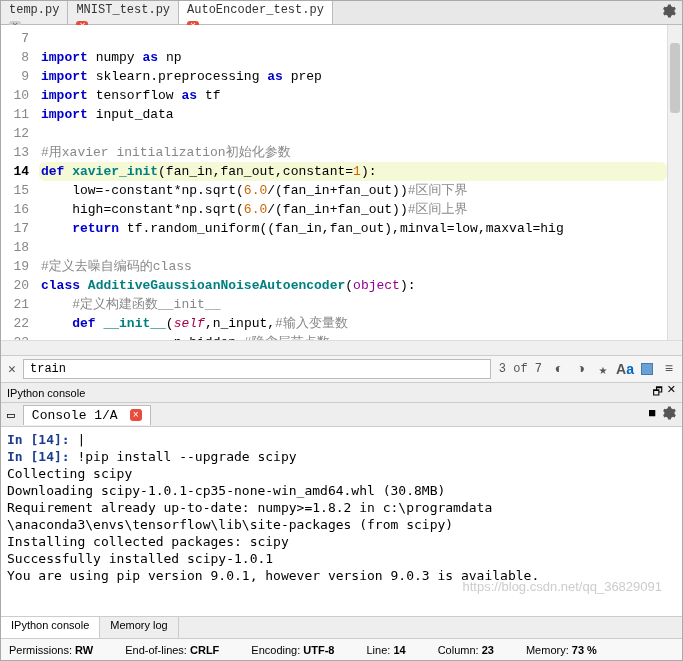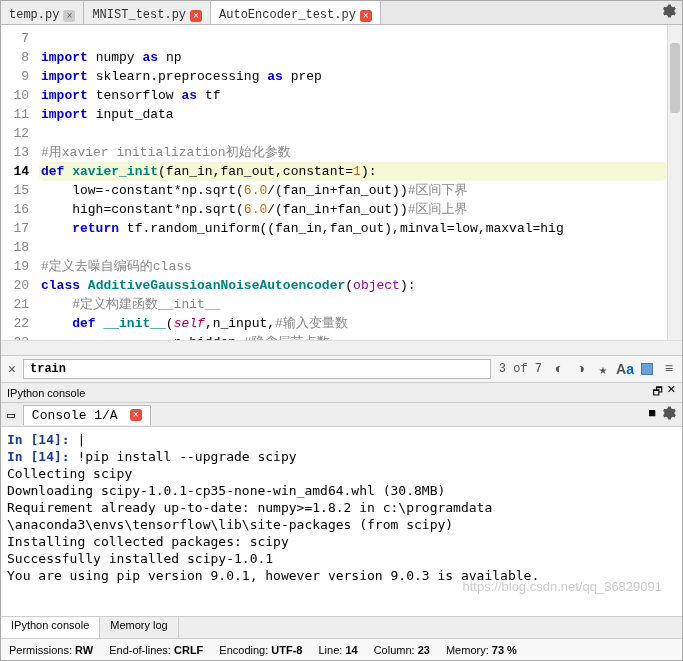--- a/index.html
+++ b/index.html
@@ -1,18 +1,18 @@
 <!DOCTYPE html>
 <html><head>
 <meta charset="utf-8">
 <style>
 * { box-sizing: border-box; margin: 0; padding: 0; }
 body { font-family: Consolas, "Courier New", monospace; font-size: 13px; background: #f0f0f0; width: 683px; height: 661px; overflow: hidden; display: flex; flex-direction: column; border: 1px solid #aaa; }
 .tab-bar { display: flex; align-items: center; background: #e8e8e8; border-bottom: 1px solid #bbb; height: 24px; }
-.tab { display: flex; align-items: flex-end; padding: 2px 8px; border-right: 1px solid #bbb; background: #eee; cursor: pointer; height: 100%; gap: 4px; }
+.tab { display: flex; align-items: flex-start; padding: 2px 8px; border-right: 1px solid #bbb; background: #eee; cursor: pointer; height: 100%; gap: 4px; flex-direction: column; }
 .tab.active { background: #fff; }
 .tab-label { color: #333; font-size: 12px; }
 .close-x { width: 12px; height: 12px; display: inline-flex; align-items: center; justify-content: center; font-size: 10px; border-radius: 3px; }
 .close-x.red { background: #e74c3c; color: #fff; }
 .close-x.grey { background: #ccc; color: #666; }
 .tab-bar-right { margin-left: auto; padding: 0 6px; }
 .editor-area { flex: 1; background: #fff; position: relative; display: flex; overflow: hidden; }
 .gutter { width: 38px; text-align: right; padding-right: 10px; background: #fff; color: #888; font-size: 13px; line-height: 19px; padding-top: 4px; }
 .gutter .current { color: #000; font-weight: bold; }
 .code { flex: 1; padding-top: 4px; line-height: 19px; white-space: pre; overflow: hidden; background: #fff; }
@@ -28,36 +28,36 @@
 .classname { color: #008080; font-weight: bold; }
 .builtin { color: #900090; }
 .num { color: #cc6600; }
 .self { color: #aa0044; font-style: italic; }
 .op { color: #000; }
 .scroll-v { width: 15px; background: #f0f0f0; border-left: 1px solid #ddd; position: relative; }
 .scroll-v::before { content: ''; position: absolute; top: 18px; left: 2px; right: 2px; height: 70px; background: #c8c8c8; border-radius: 3px; }
 .scroll-h-area { height: 15px; background: #f0f0f0; border-top: 1px solid #ddd; }
 .find-bar { display: flex; align-items: center; height: 28px; background: #f5f5f5; border-top: 1px solid #ccc; border-bottom: 1px solid #ccc; padding: 0 4px; gap: 4px; }
 .find-close { width: 14px; text-align: center; cursor: pointer; color: #555; }
-.find-input { flex: 1; height: 20px; border: 1px solid #bbb; padding: 0 6px; font-family: inherit; font-size: 12px; font-weight: bold; }
+.find-input { flex: 1; height: 20px; border: 1px solid #bbb; padding: 0 6px; font-family: inherit; font-size: 12px; }
 .find-count { color: #555; font-size: 12px; padding: 0 4px; }
 .find-icon { width: 18px; height: 18px; display: inline-flex; align-items: center; justify-content: center; cursor: pointer; color: #555; font-size: 14px; }
 .panel-title { display: flex; align-items: center; height: 20px; background: #eee; border-bottom: 1px solid #ccc; padding: 0 6px; font-size: 11px; font-family: Tahoma, sans-serif; }
 .panel-title-right { margin-left: auto; display: flex; gap: 4px; }
 .console-tabs { display: flex; height: 24px; background: #eee; border-bottom: 1px solid #ccc; align-items: center; }
 .console-tab-icon { padding: 0 6px; cursor: pointer; }
 .console-tab { display: flex; align-items: center; padding: 2px 8px; background: #fff; border: 1px solid #bbb; border-bottom: none; gap: 12px; margin-left: 2px; height: 20px; }
 .console-tabs-right { margin-left: auto; padding: 0 6px; display: flex; gap: 6px; }
 .console-output { flex-shrink: 0; background: #fff; font-family: Consolas, monospace; font-size: 13px; line-height: 17px; padding: 4px 6px; overflow: hidden; height: 189px; }
 .prompt-in { color: #1a3d8f; font-weight: bold; }
 .bottom-tabs { display: flex; height: 22px; background: #eee; border-top: 1px solid #ccc; }
 .bottom-tab { padding: 2px 10px; border-right: 1px solid #ccc; font-size: 11px; font-family: Tahoma, sans-serif; cursor: pointer; }
 .bottom-tab.active { background: #fff; }
 .watermark { position: absolute; right: 20px; bottom: 44px; color: #ccc; font-size: 13px; font-family: Tahoma, sans-serif; pointer-events: none; }
-.status-bar { display: flex; align-items: center; height: 22px; background: #f8f8f8; border-top: 1px solid #ccc; padding: 0 8px; font-size: 11px; font-family: Tahoma, sans-serif; gap: 16px; }
+.status-bar { display: flex; align-items: center; height: 22px; background: #f8f8f8; border-top: 1px solid #ccc; padding: 0 8px; font-size: 11px; font-family: Tahoma, sans-serif; gap: 32px; }
 .status-item { white-space: nowrap; }
 .status-item .label { color: #000; }
 .status-item .val { font-weight: bold; }
 .gear-icon svg { width: 14px; height: 14px; }
 .aa-icon { font-weight: bold; font-family: Tahoma, sans-serif; }
 .aa-icon .a2 { color: #0066cc; }
 .sq-icon { width: 12px; height: 12px; background: #68a1d8; border: 1px solid #4a7ba8; display: inline-block; }
 </style>
 </head>
 <body>

